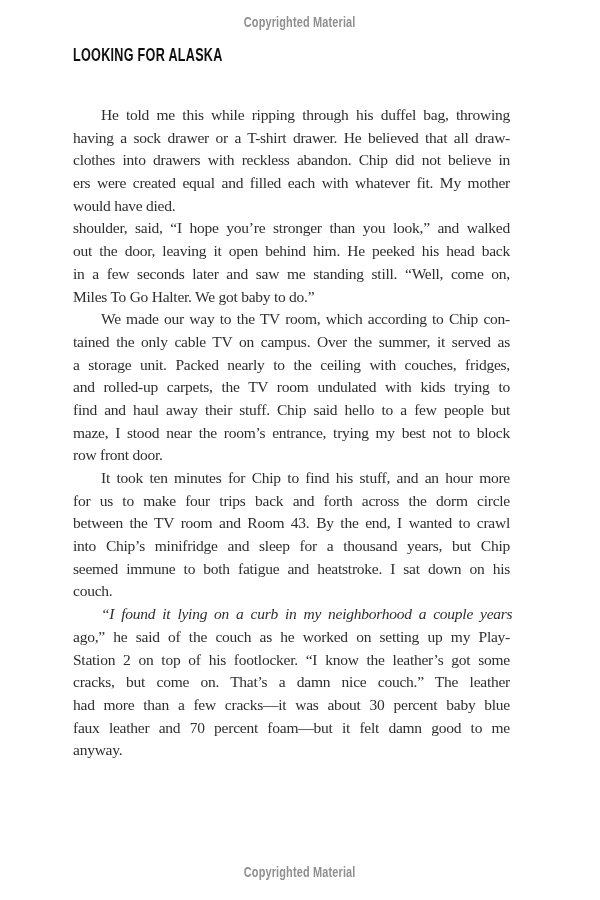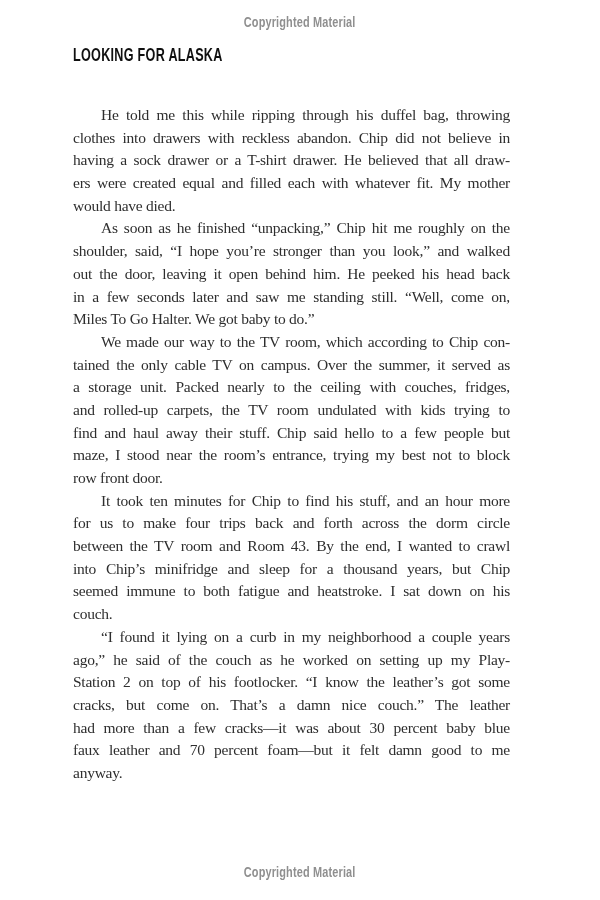--- a/index.html
+++ b/index.html
@@ -80,28 +80,27 @@
   </div>
 
   <div class="running-header">
     <span class="hdr-inner">LOOKING FOR ALASKA</span>
   </div>
 
   <div class="textblock">
 
     <div class="para">
       <div class="ln first"><span class="lt" style="word-spacing: 3.775px;">He told me this while ripping through his duffel bag, throwing</span></div>
+      <div class="ln"><span class="lt" style="word-spacing: 2.9349px;">having a sock drawer or a T-shirt drawer. He believed that all draw-</span></div>
       <div class="ln"><span class="lt" style="word-spacing: 3.74844px;">clothes into drawers with reckless abandon. Chip did not believe in</span></div>
-      <div class="ln"><span class="lt" style="word-spacing: 2.9349px;">having a sock drawer or a T-shirt drawer. He believed that all draw-</span></div>
       <div class="ln"><span class="lt" style="word-spacing: 3.06392px;">ers were created equal and filled each with whatever fit. My mother</span></div>
       <div class="ln last"><span class="lt">would have died.</span></div>
     </div>
 
     <div class="para">
-      <div class="ln first"><span class="lt" style="word-spacing: 2.5071px;">As soon as he finished “unpacking,” Chip hit me roughly on the</span></div>
       <div class="ln"><span class="lt" style="word-spacing: 4.04688px;">shoulder, said, “I hope you’re stronger than you look,” and walked</span></div>
       <div class="ln"><span class="lt" style="word-spacing: 3.60156px;">out the door, leaving it open behind him. He peeked his head back</span></div>
       <div class="ln"><span class="lt" style="word-spacing: 4.19271px;">in a few seconds later and saw me standing still. “Well, come on,</span></div>
       <div class="ln last"><span class="lt">Miles To Go Halter. We got baby to do.”</span></div>
     </div>
 
     <div class="para">
       <div class="ln first"><span class="lt" style="word-spacing: 1.72917px;">We made our way to the TV room, which according to Chip con-</span></div>
       <div class="ln"><span class="lt" style="word-spacing: 3.14714px;">tained the only cable TV on campus. Over the summer, it served as</span></div>
       <div class="ln"><span class="lt" style="word-spacing: 5.04375px;">a storage unit. Packed nearly to the ceiling with couches, fridges,</span></div>
@@ -114,21 +113,21 @@
     <div class="para">
       <div class="ln first"><span class="lt" style="word-spacing: 2.84375px;">It took ten minutes for Chip to find his stuff, and an hour more</span></div>
       <div class="ln"><span class="lt" style="word-spacing: 5.73438px;">for us to make four trips back and forth across the dorm circle</span></div>
       <div class="ln"><span class="lt" style="word-spacing: 3.03005px;">between the TV room and Room 43. By the end, I wanted to crawl</span></div>
       <div class="ln"><span class="lt" style="word-spacing: 6.22969px;">into Chip’s minifridge and sleep for a thousand years, but Chip</span></div>
       <div class="ln"><span class="lt" style="word-spacing: 4.52983px;">seemed immune to both fatigue and heatstroke. I sat down on his</span></div>
       <div class="ln last"><span class="lt">couch.</span></div>
     </div>
 
     <div class="para">
-      <div class="ln first"><span class="lt" style="word-spacing: 3.35677px;">“I found it lying on a curb in my neighborhood a couple years</span></div>
+      <div class="ln first"><span class="lt" style="word-spacing: 3.35677px; font-style: italic;">“I found it lying on a curb in my neighborhood a couple years</span></div>
       <div class="ln"><span class="lt" style="word-spacing: 4.74159px;">ago,” he said of the couch as he worked on setting up my Play-</span></div>
       <div class="ln"><span class="lt" style="word-spacing: 4.27344px; margin-top: 14px;">Station 2 on top of his footlocker. “I know the leather’s got some</span></div>
       <div class="ln"><span class="lt" style="word-spacing: 7.74531px;">cracks, but come on. That’s a damn nice couch.” The leather</span></div>
       <div class="ln"><span class="lt" style="word-spacing: 5.28977px;">had more than a few cracks—it was about 30 percent baby blue</span></div>
       <div class="ln"><span class="lt" style="word-spacing: 5.7571px;">faux leather and 70 percent foam—but it felt damn good to me</span></div>
       <div class="ln last"><span class="lt">anyway.</span></div>
     </div>
 
   </div>
 

